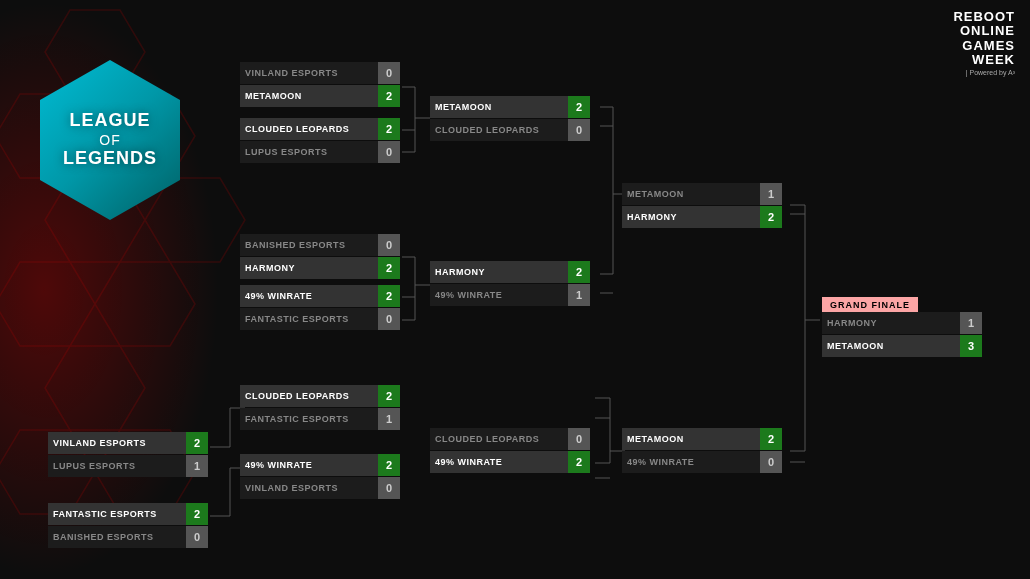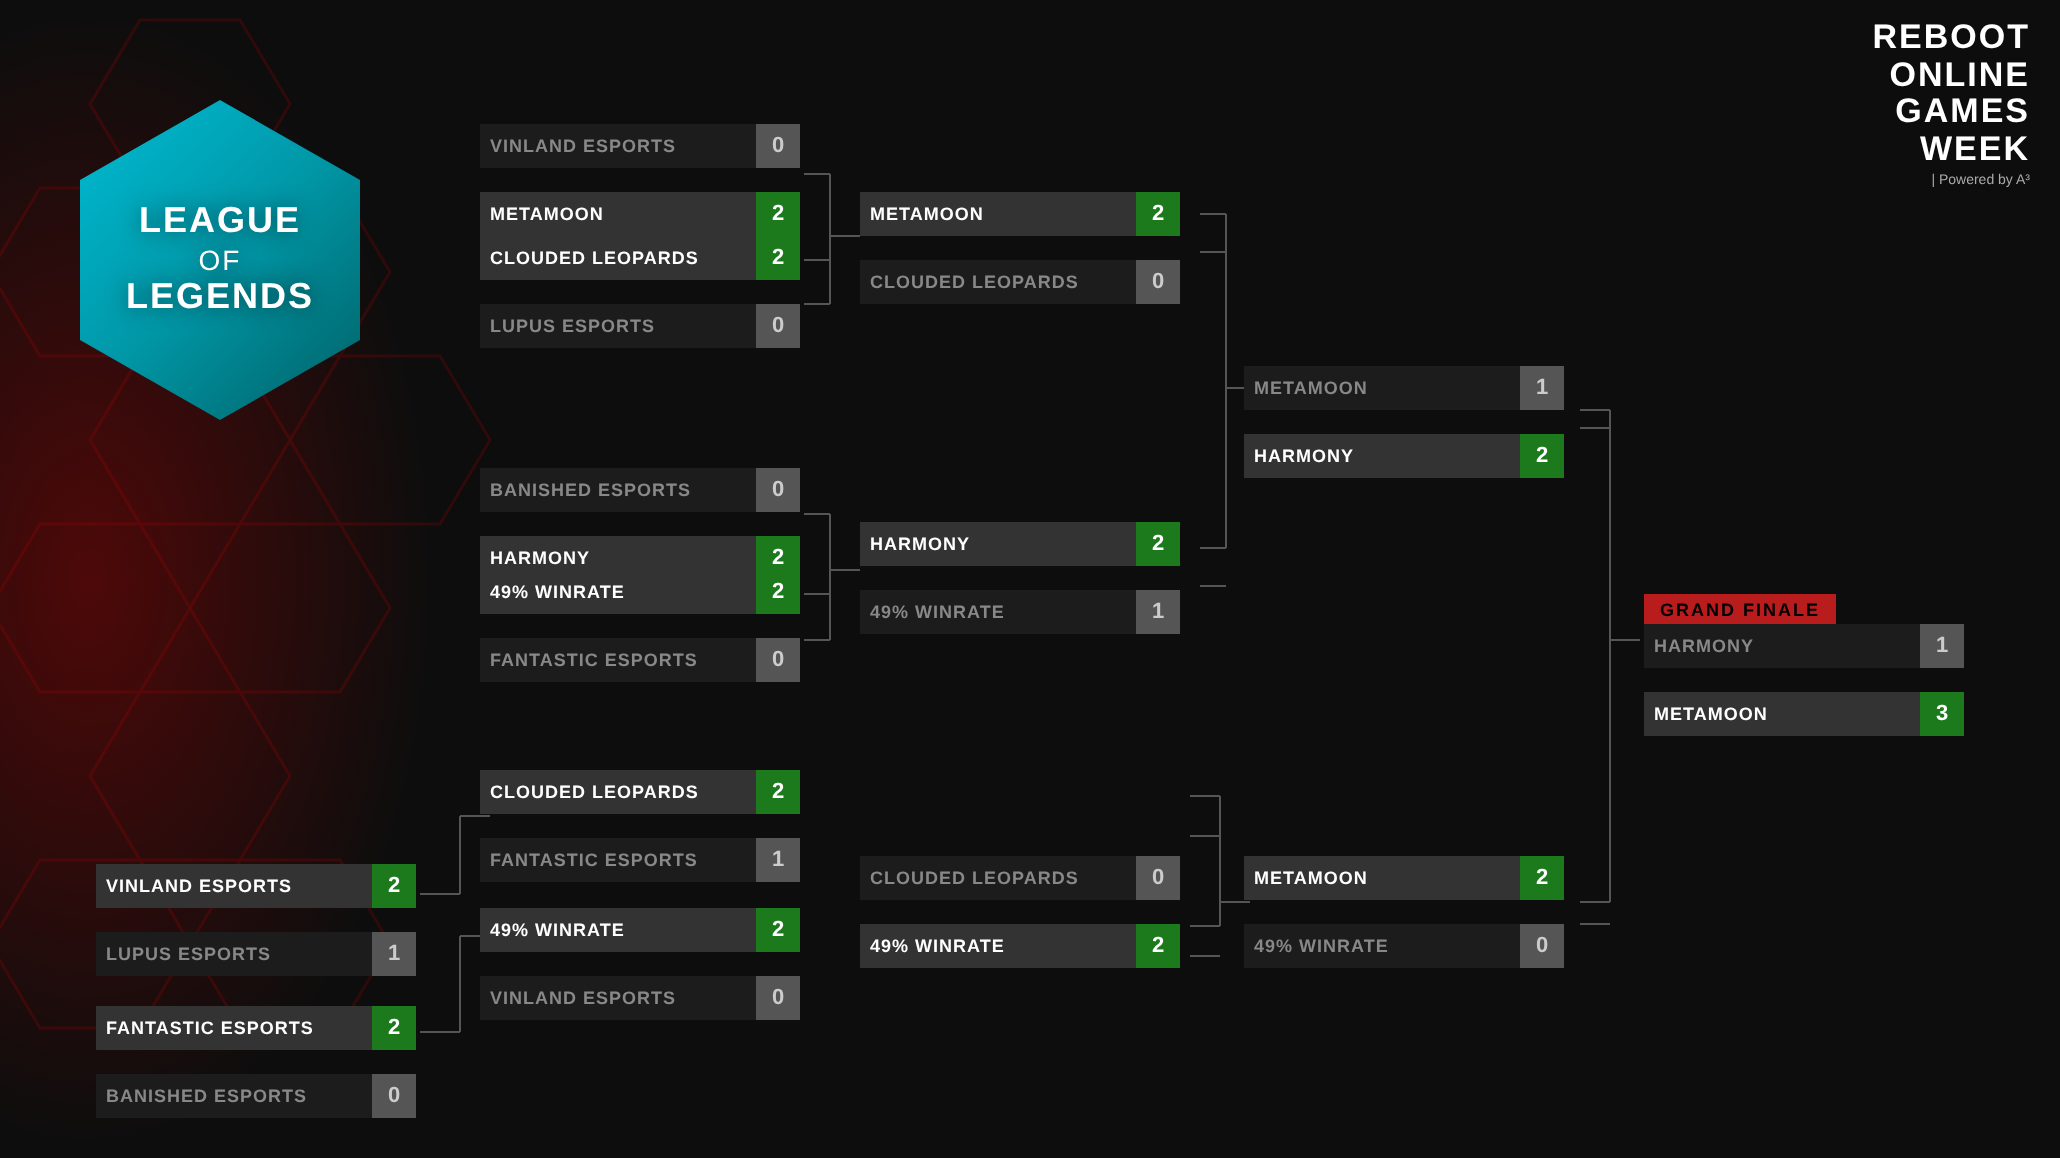--- a/index.html
+++ b/index.html
@@ -33,21 +33,21 @@
     }
 
     
     .logo-hex {
       position: absolute;
       left: 30px;
       top: 50px;
       width: 160px;
       height: 180px;
       display: flex;
-      align-items: flex-start;
+      align-items: center;
       justify-content: center;
     }
 
     .hex-shape {
       width: 140px;
       height: 160px;
       background: linear-gradient(135deg, #00bcd4, #0097a7, #006064);
       clip-path: polygon(50% 0%, 100% 25%, 100% 75%, 50% 100%, 0% 75%, 0% 25%);
       display: flex;
       align-items: center;
@@ -73,21 +73,21 @@
 
     
     .reboot-logo {
       position: absolute;
       right: 15px;
       top: 10px;
       text-align: right;
       color: #fff;
     }
     .reboot-title {
-      font-size: 17px;
+      font-size: 13px;
       font-weight: 900;
       line-height: 1.1;
       letter-spacing: 1px;
       text-transform: uppercase;
     }
     .reboot-sub {
       font-size: 7px;
       color: #aaa;
       margin-top: 2px;
     }
@@ -105,21 +105,21 @@
       position: absolute;
       display: flex;
       flex-direction: column;
       width: 160px;
     }
 
     .team-row {
       display: flex;
       align-items: center;
       height: 22px;
-      margin-bottom: 12px;
+      margin-bottom: 1px;
     }
 
     .team-name {
       flex: 1;
       background: #2a2a2a;
       color: #fff;
       font-size: 9px;
       font-weight: 900;
       text-transform: uppercase;
       padding: 0 5px;
@@ -157,21 +157,21 @@
       color: #ccc;
     }
     .team-score.score-one {
       background: #555;
       color: #ccc;
     }
 
     
     .grand-finale {
       position: absolute;
-      background: #b91c1c;
+      background: #fca5a5;
       color: #000;
       font-size: 9px;
       font-weight: 900;
       text-transform: uppercase;
       padding: 3px 8px;
       letter-spacing: 1px;
     }
 
     
     .lines-svg {

